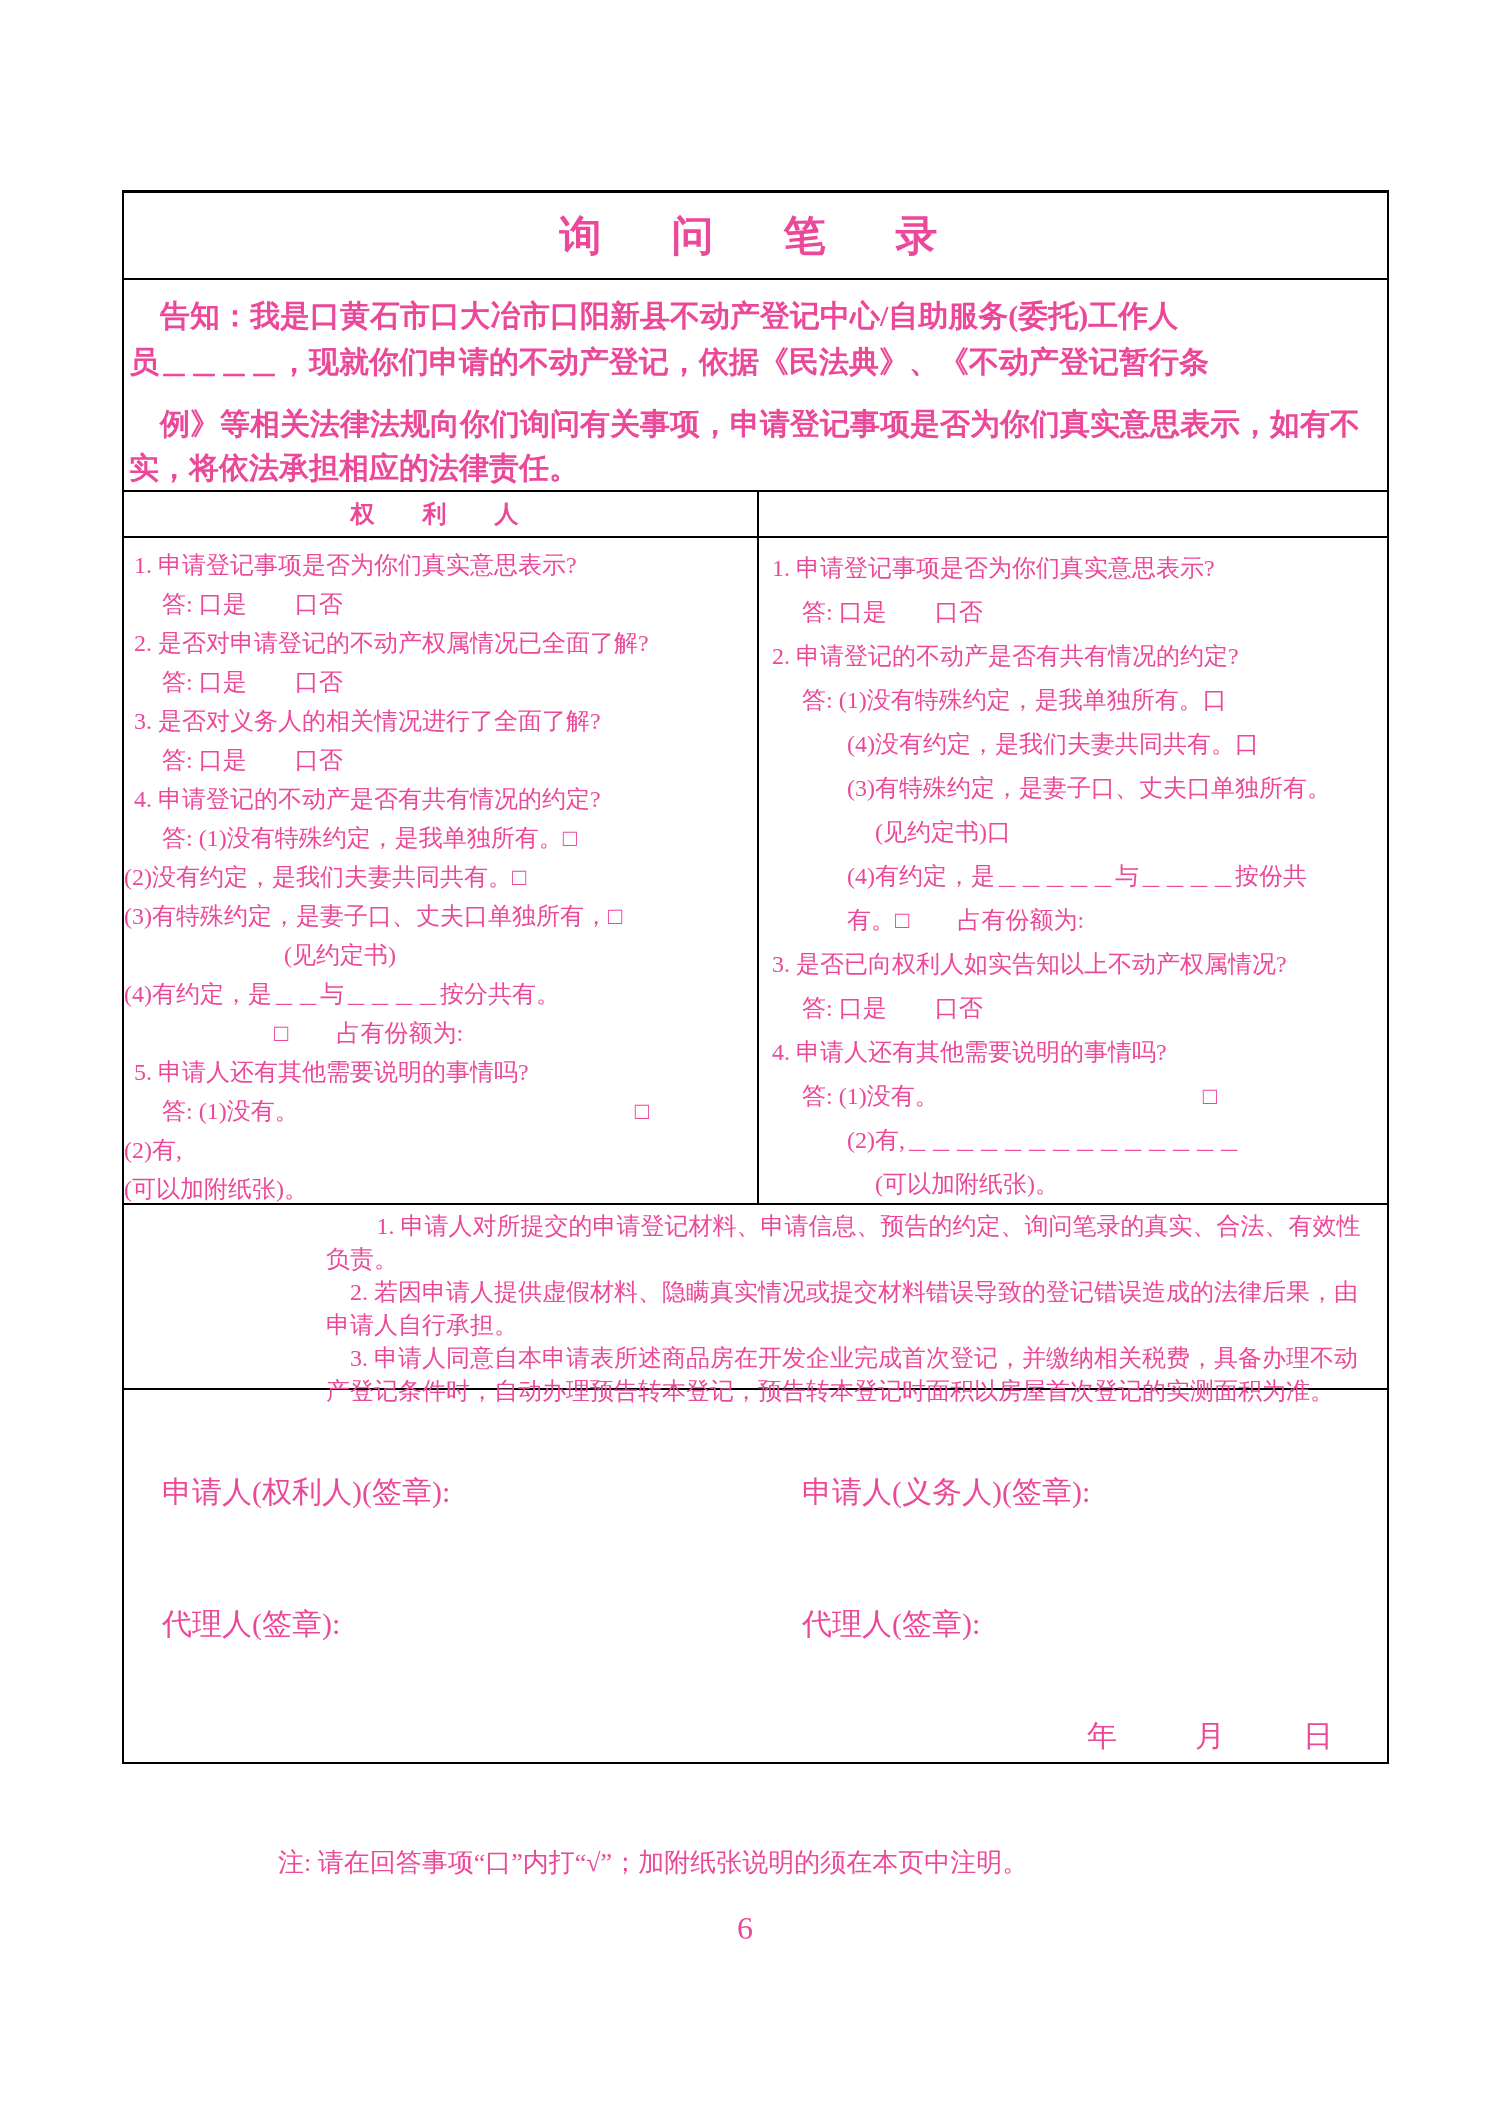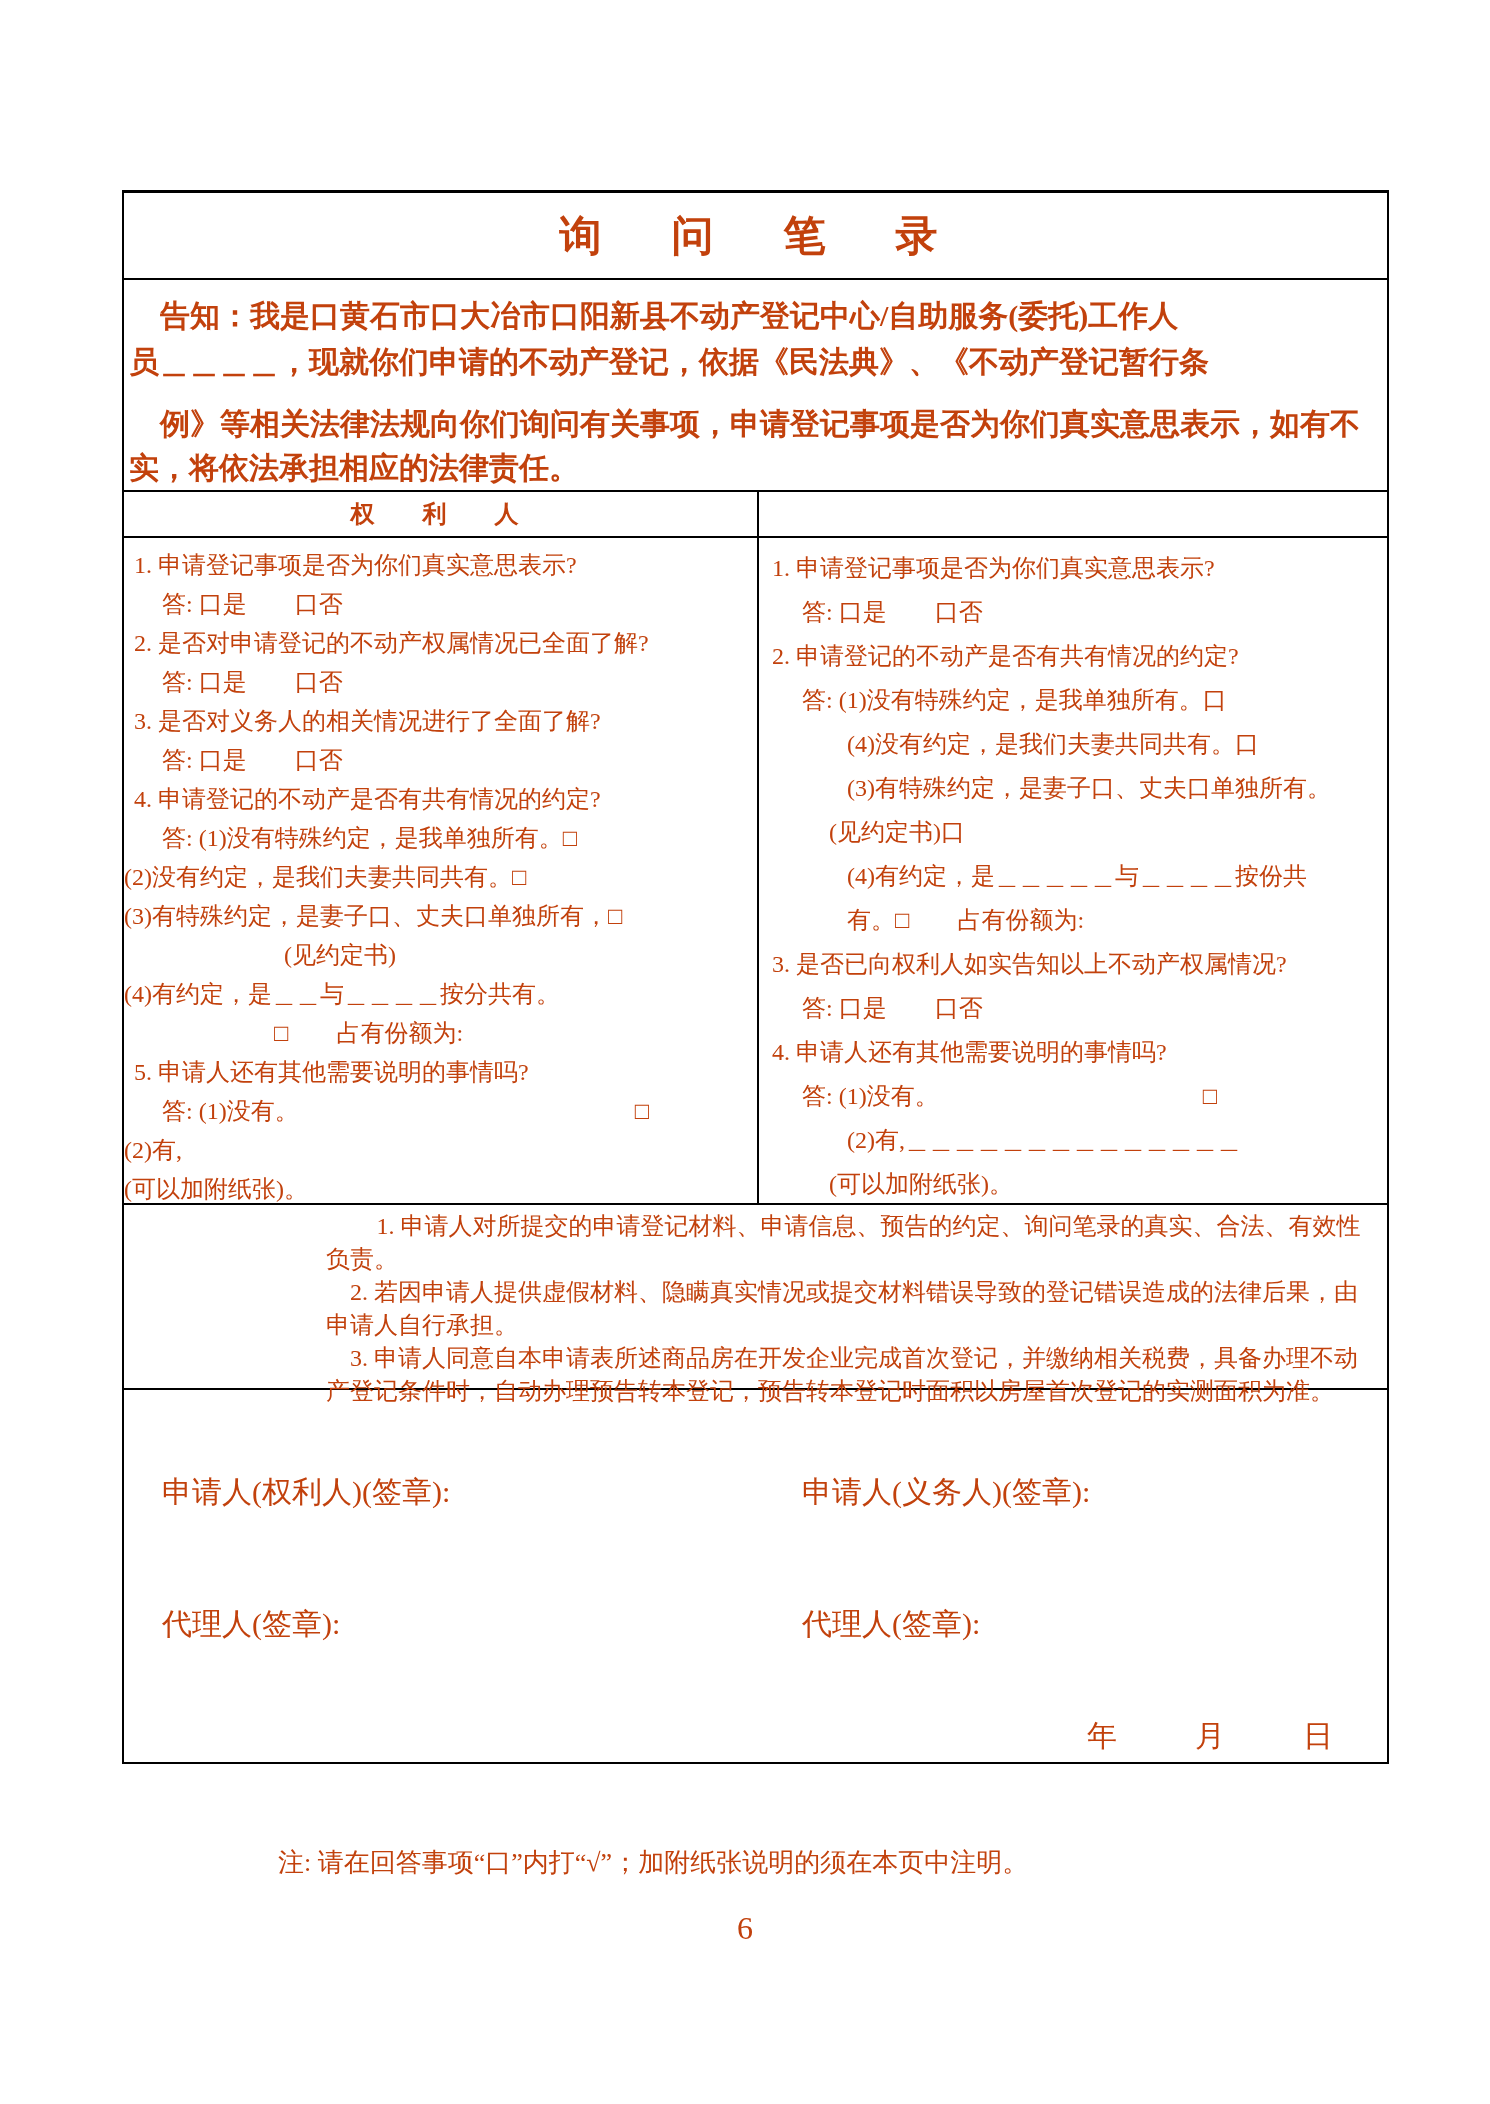--- a/index.html
+++ b/index.html
@@ -1,16 +1,16 @@
 <!DOCTYPE html>
 <html><head>
 <meta charset="utf-8">
 <style>
   html,body{margin:0;padding:0;background:#fff;}
-  .page{position:relative;width:1490px;height:2104px;background:#ffffff;color:#c2410c;
+  .page{position:relative;width:1490px;height:2104px;background:#ffffff;color:#ec4899;
         font-family:"Liberation Serif","DejaVu Serif",serif;overflow:hidden;}
   .box{position:absolute;left:122px;top:190px;width:1263px;height:1569px;
        border:2px solid #000;border-top-width:3px;box-sizing:content-box;}
   
   .sec-title{position:absolute;left:0;right:0;top:0;height:85px;border-bottom:2px solid #000;
              display:flex;align-items:center;justify-content:center;
              font-size:42px;font-weight:bold;letter-spacing:14px;}
   
   .sec-intro{position:absolute;left:0;right:0;top:87px;height:210px;border-bottom:2px solid #000;
              font-size:30px;font-weight:bold;}
@@ -35,21 +35,21 @@
   .qa-left .qline{line-height:39px;}
   .qa-right .qline{line-height:44px;}
   .qa-left .ind0{margin-left:10px;}
   .qa-left .ind1{margin-left:38px;}
   .qa-left .ind2{}
   .qa-left .ind3{margin-left:160px;}
   .qa-left .ind4{margin-left:150px;}
   .qa-right .ind0{margin-left:15px;}
   .qa-right .ind1{margin-left:45px;}
   .qa-right .ind2{margin-left:90px;}
-  .qa-right .ind3{margin-left:72px;}
+  .qa-right .ind3{margin-left:118px;}
   
   .sec-commit{position:absolute;left:0;right:0;top:1010px;height:187px;
               border-top:2px solid #000;border-bottom:2px solid #000;box-sizing:border-box;}
   .commit-label{position:absolute;left:0;top:0;bottom:0;width:190px;border-right:2px solid #000;
                 display:flex;align-items:center;justify-content:center;
                 font-size:34px;font-weight:bold;letter-spacing:3px;}
   .commit-body{position:absolute;left:192px;right:4px;top:0;bottom:0;padding:5px 8px 0 10px;
                font-size:24px;line-height:33px;}
   .cpara{text-indent:2.1em;}
   .commit-body .cpara:nth-child(2){text-indent:1em;}

